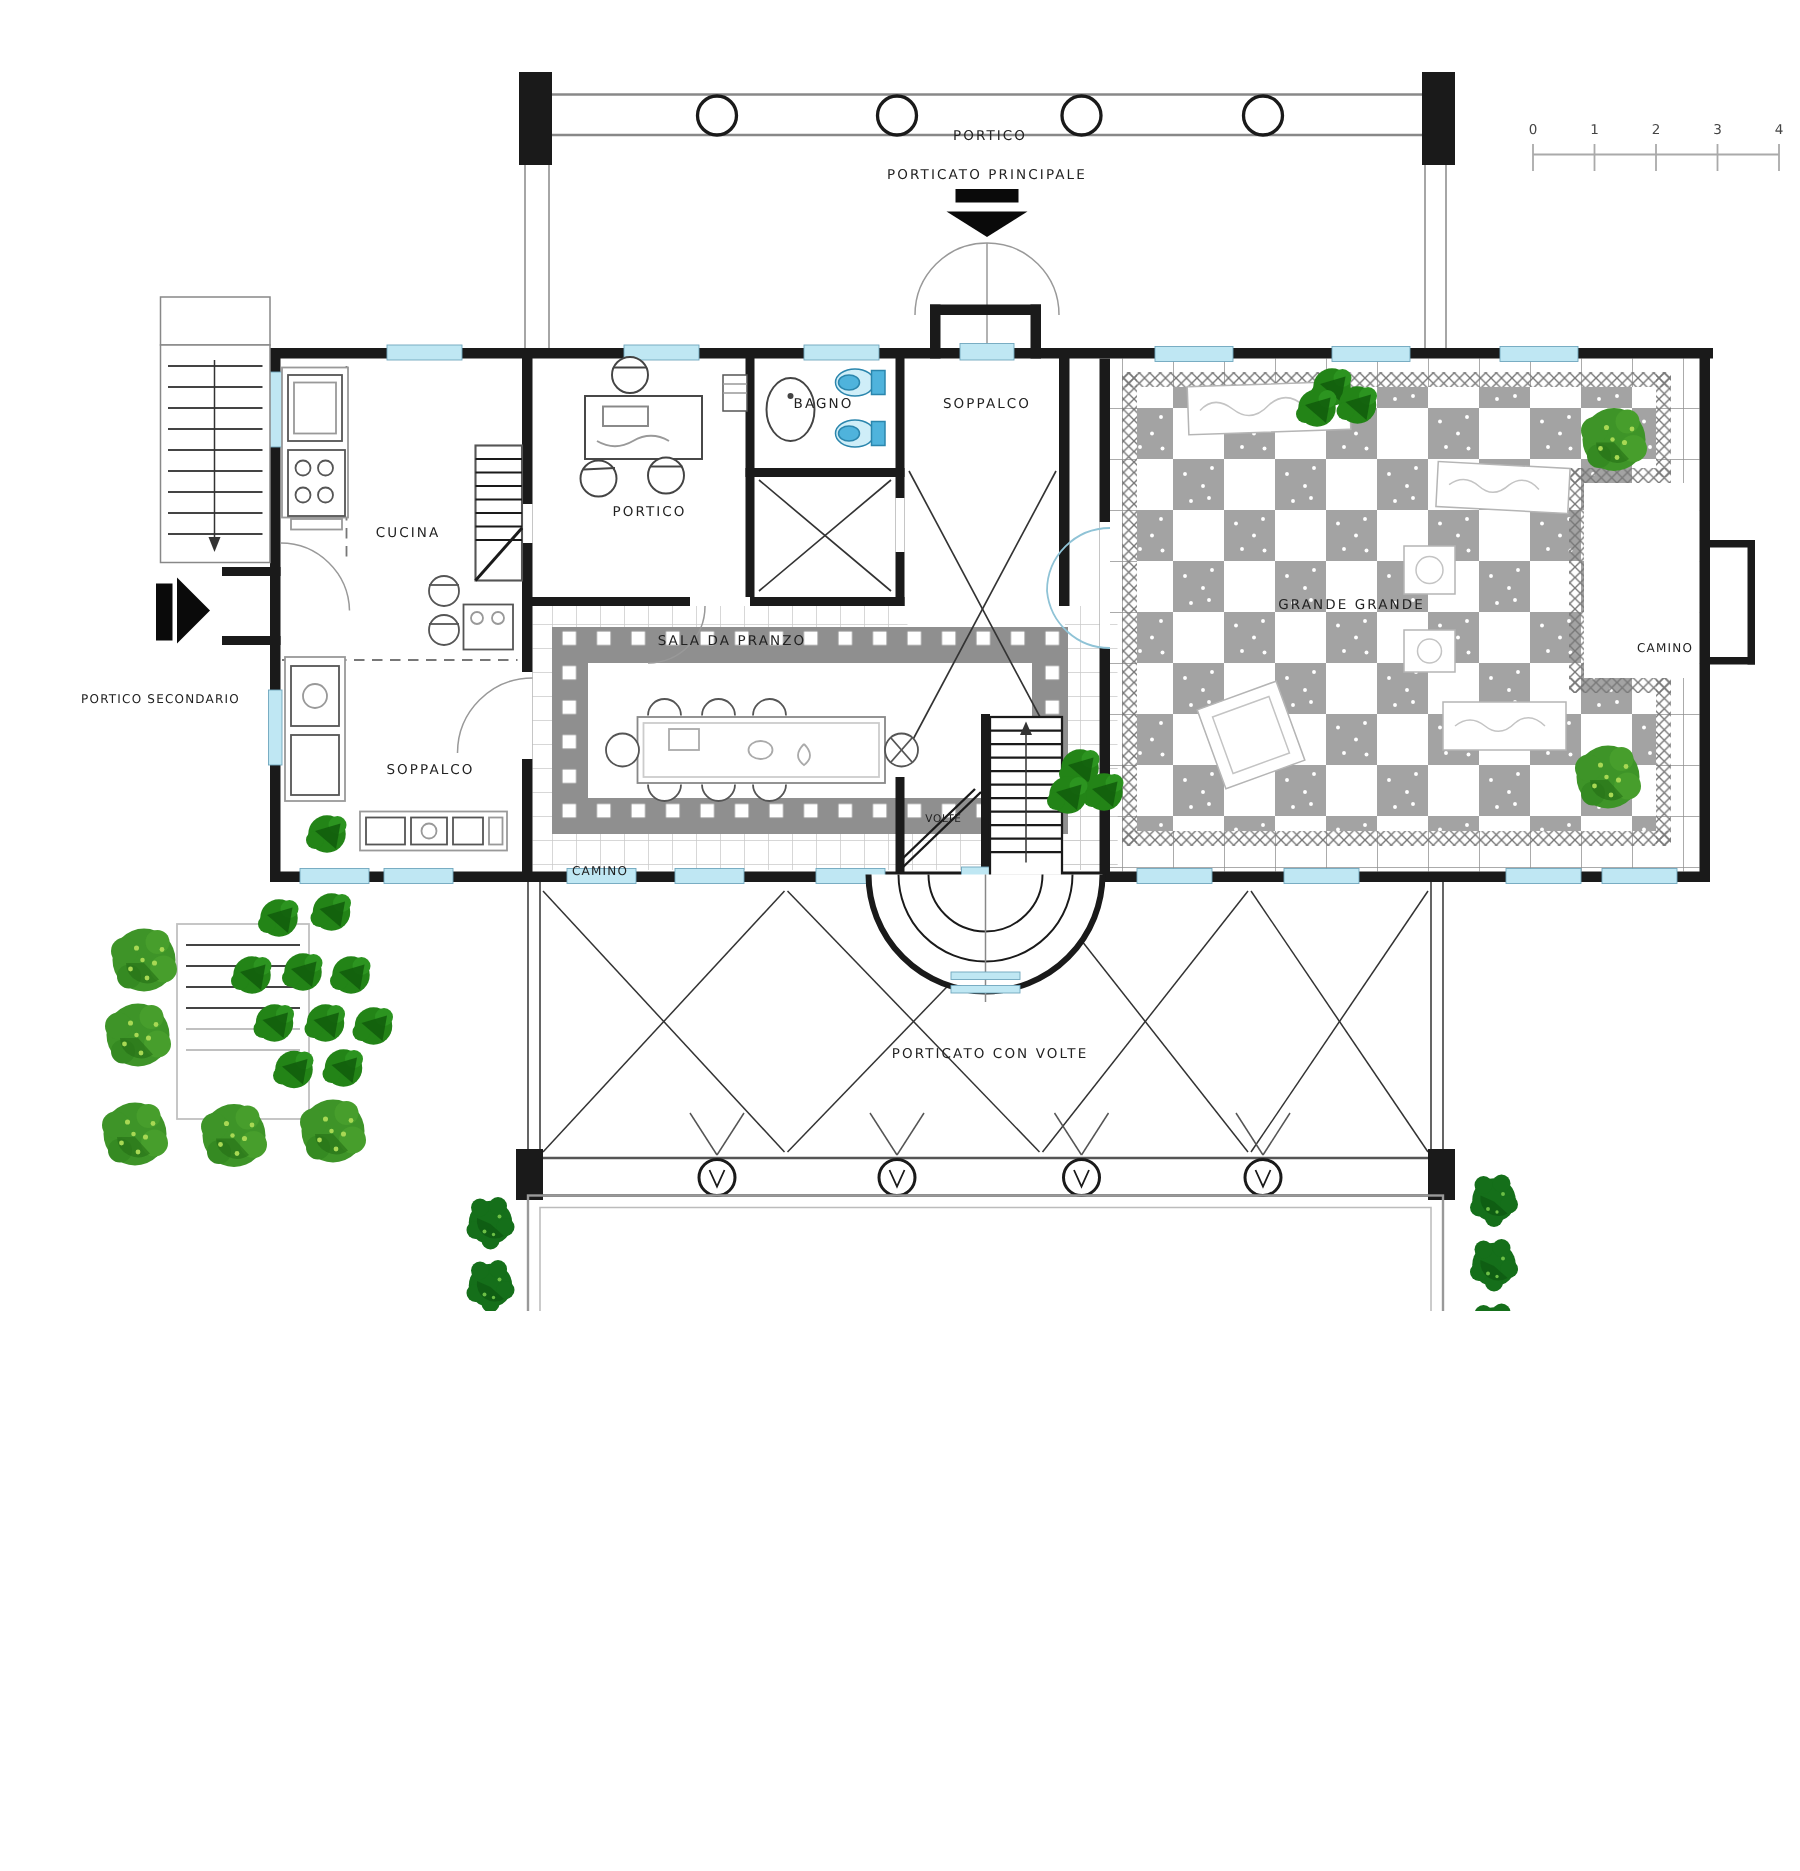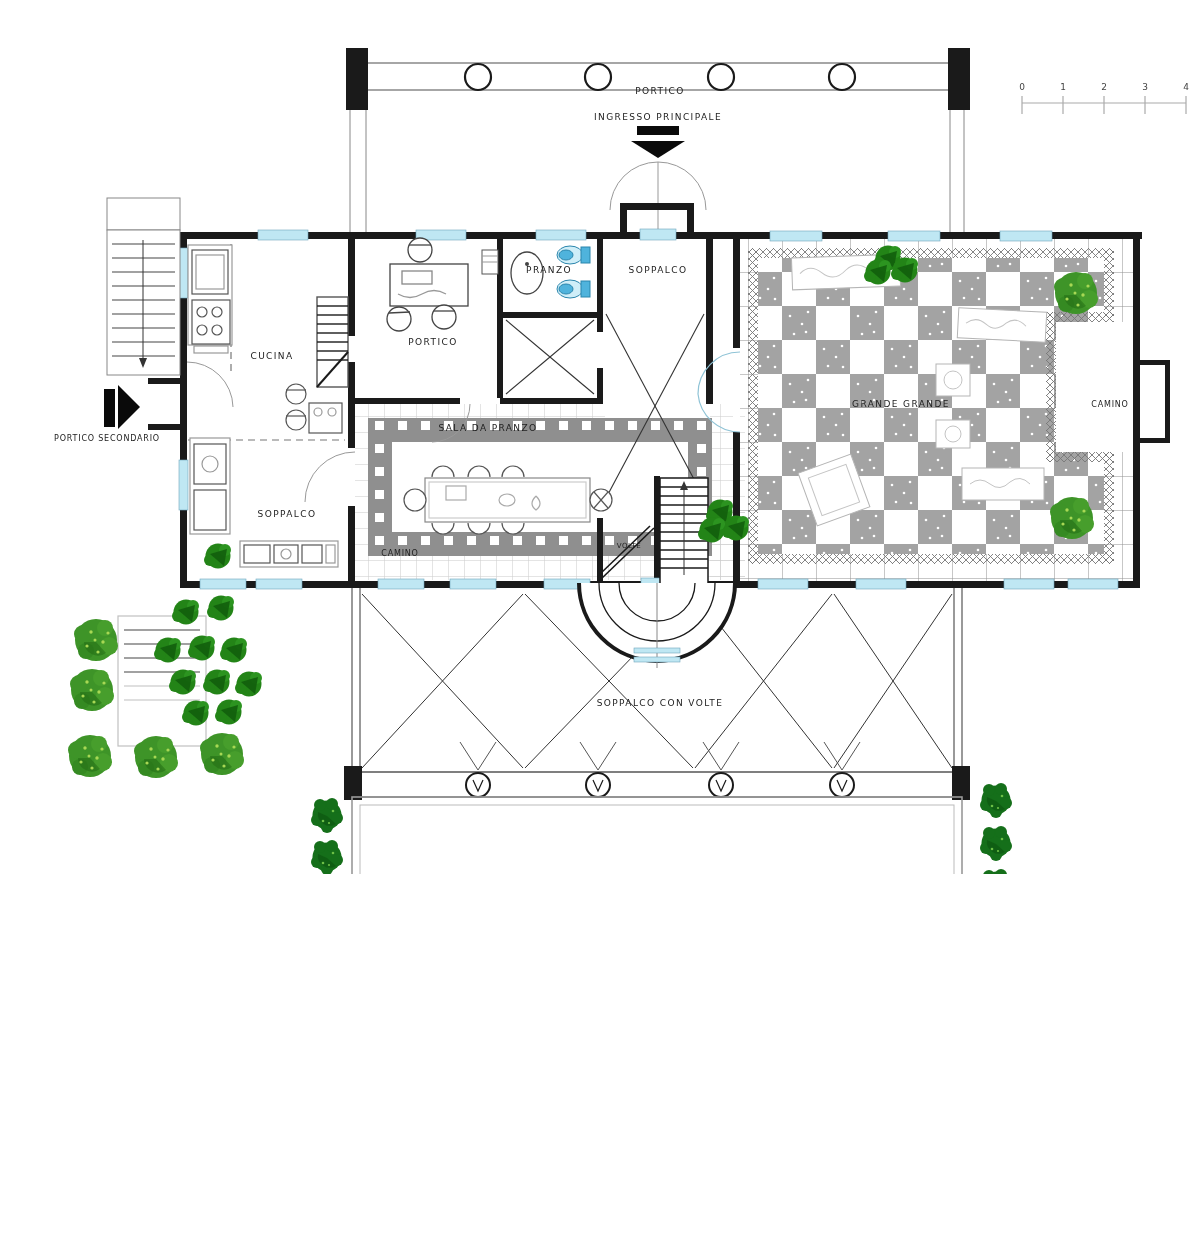--- a/index.html
+++ b/index.html
@@ -1,21 +1,21 @@
 <!DOCTYPE html>
 <html><head>
 <meta charset="utf-8">
 <style>
   html,body{margin:0;padding:0;background:#fff;}
   .plan{position:relative;width:1200px;height:874px;background:#fff;overflow:hidden;
         font-family:"DejaVu Sans",sans-serif;}
   .plan svg{position:absolute;left:0;top:0;}
   .lbl{position:absolute;transform:translate(-50%,-50%);font-size:9px;letter-spacing:1.4px;
        color:#222;white-space:nowrap;z-index:5;}
-  .lbl.sm{font-size:8px;letter-spacing:.8px;}
+  .lbl.sm{font-size:8px;letter-spacing:.8px;margin-top:28px;}
   .lbl.xs{font-size:7px;letter-spacing:.5px;}
   .tick{position:absolute;transform:translate(-50%,-50%);font-size:9px;color:#444;z-index:5;}
 </style>
 </head>
 <body>
 
 <div class="plan">
 
 <svg width="1200" height="1247" viewBox="0 0 1200 1247">
   <defs>
@@ -550,33 +550,33 @@
     <line x1="1022" y1="103" x2="1186" y2="103"></line>
     <line x1="1022" y1="96" x2="1022" y2="114"></line>
     <line x1="1063" y1="96" x2="1063" y2="114"></line>
     <line x1="1104" y1="96" x2="1104" y2="114"></line>
     <line x1="1145" y1="96" x2="1145" y2="114"></line>
     <line x1="1186" y1="96" x2="1186" y2="114"></line>
   </g>
 </svg>
 
 <div class="lbl" style="left:660px;top:91px">PORTICO</div>
-<div class="lbl" style="left:658px;top:117px">INGRESSO PRINCIPALE</div>
-<div class="lbl" style="left:549px;top:270px">PRANZO</div>
+<div class="lbl" style="left:658px;top:117px">PORTICATO PRINCIPALE</div>
+<div class="lbl" style="left:549px;top:270px">BAGNO</div>
 <div class="lbl" style="left:658px;top:270px">SOPPALCO</div>
 <div class="lbl" style="left:433px;top:342px">PORTICO</div>
 <div class="lbl" style="left:272px;top:356px">CUCINA</div>
 <div class="lbl" style="left:901px;top:404px">GRANDE GRANDE</div>
 <div class="lbl sm" style="left:1110px;top:404px">CAMINO</div>
 <div class="lbl sm" style="left:107px;top:438px">PORTICO SECONDARIO</div>
 <div class="lbl" style="left:287px;top:514px">SOPPALCO</div>
 <div class="lbl" style="left:488px;top:428px">SALA DA PRANZO</div>
 <div class="lbl sm" style="left:400px;top:553px">CAMINO</div>
 <div class="lbl xs" style="left:629px;top:546px">VOLTE</div>
-<div class="lbl" style="left:660px;top:703px">SOPPALCO CON VOLTE</div>
+<div class="lbl" style="left:660px;top:703px">PORTICATO CON VOLTE</div>
 
 <div class="tick" style="left:1022px;top:87px">0</div>
 <div class="tick" style="left:1063px;top:87px">1</div>
 <div class="tick" style="left:1104px;top:87px">2</div>
 <div class="tick" style="left:1145px;top:87px">3</div>
 <div class="tick" style="left:1186px;top:87px">4</div>
 
 </div>
 
 </body></html>

